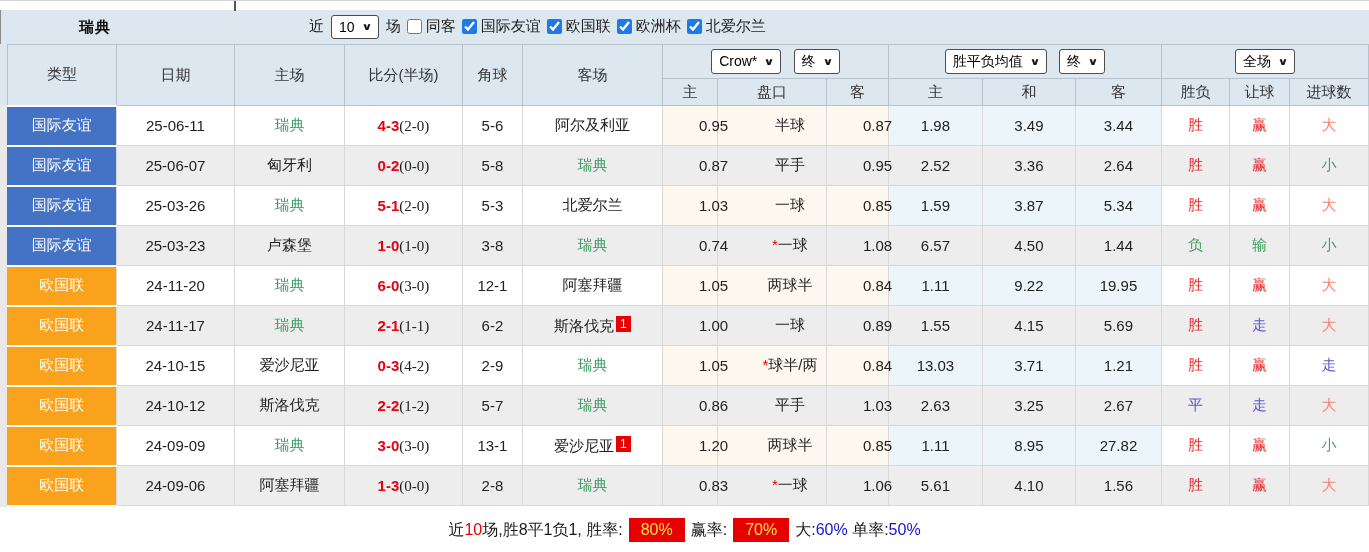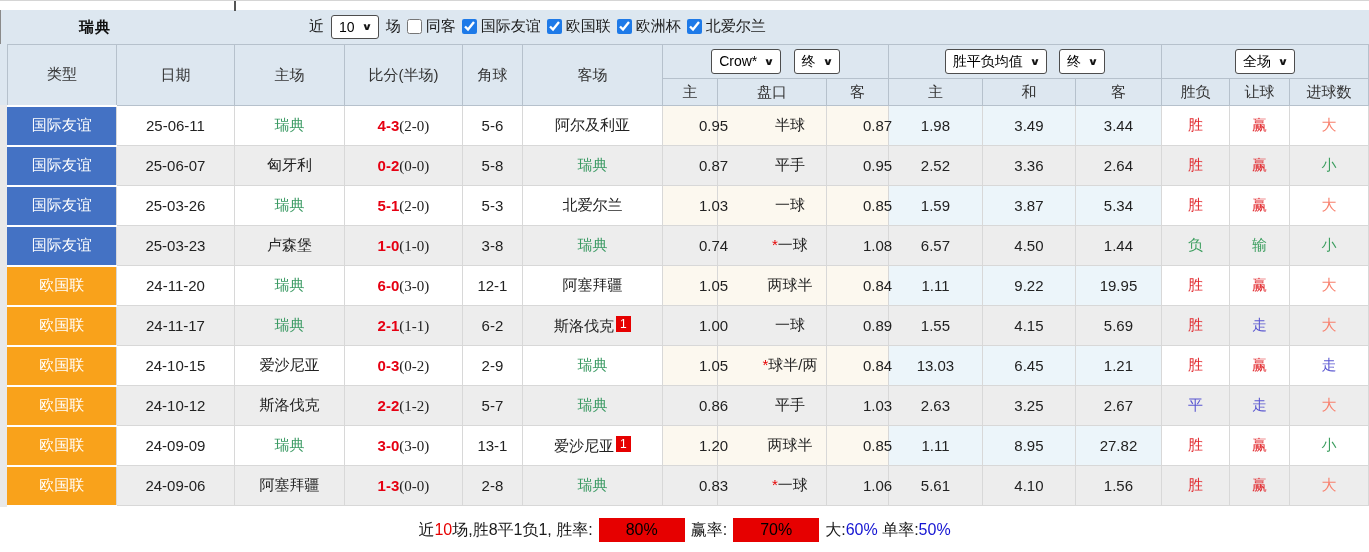--- a/index.html
+++ b/index.html
@@ -46,21 +46,21 @@
   .star{color:#e60000;}
   .badge{display:inline-block;background:var(--badge-red);color:#fff;font-size:12px;line-height:1;
          padding:2px 4px;margin-left:2px;vertical-align:3px;}
   .t-red{color:var(--win-red);}
   .t-green{color:var(--lose-green);}
   .t-blue{color:var(--draw-blue);}
   .t-salmon{color:var(--big-salmon);}
   .summary{height:47px;display:flex;align-items:center;justify-content:center;font-size:16px;color:#1a1a1a;background:#fff;}
   .summary span{white-space:pre;}
   .num-red{color:#e60000;}
-  .rate-badge{background:var(--badge-red);color:#000000;padding:3px 27px;margin:0 6px;}
+  .rate-badge{background:var(--badge-red);color:#fde047;padding:3px 12px;margin:0 6px;}
   .rate-blue{color:var(--rate-blue);}
 </style>
 </head>
 <body>
 
 <div class="top-strip">
     <div class="top-tick"></div>
   </div>
 
 <div class="title-bar">
@@ -261,28 +261,28 @@
     <td class="odds-blue">5.69</td>
     <td class="t-red">胜</td>
     <td class="t-blue">走</td>
     <td class="t-salmon">大</td>
   </tr>
 
   <tr>
     <td class="type-cell bg-orange">欧国联</td>
     <td>24-10-15</td>
     <td>爱沙尼亚</td>
-    <td><span class="score">0-3</span><span class="half">(0-2)</span></td>
+    <td><span class="score">0-3</span><span class="half">(4-2)</span></td>
     <td>2-9</td>
     <td><span class="tf-true">瑞典</span></td>
     <td class="odds-cream">1.05</td>
     <td class="odds-cream"><span class="star">*</span><span>球半/两</span></td>
     <td class="odds-cream">0.84</td>
     <td class="odds-blue">13.03</td>
-    <td class="odds-blue">6.45</td>
+    <td class="odds-blue">3.71</td>
     <td class="odds-blue">1.21</td>
     <td class="t-red">胜</td>
     <td class="t-red">赢</td>
     <td class="t-blue">走</td>
   </tr>
 
   <tr>
     <td class="type-cell bg-orange">欧国联</td>
     <td>24-10-12</td>
     <td>斯洛伐克</td>

